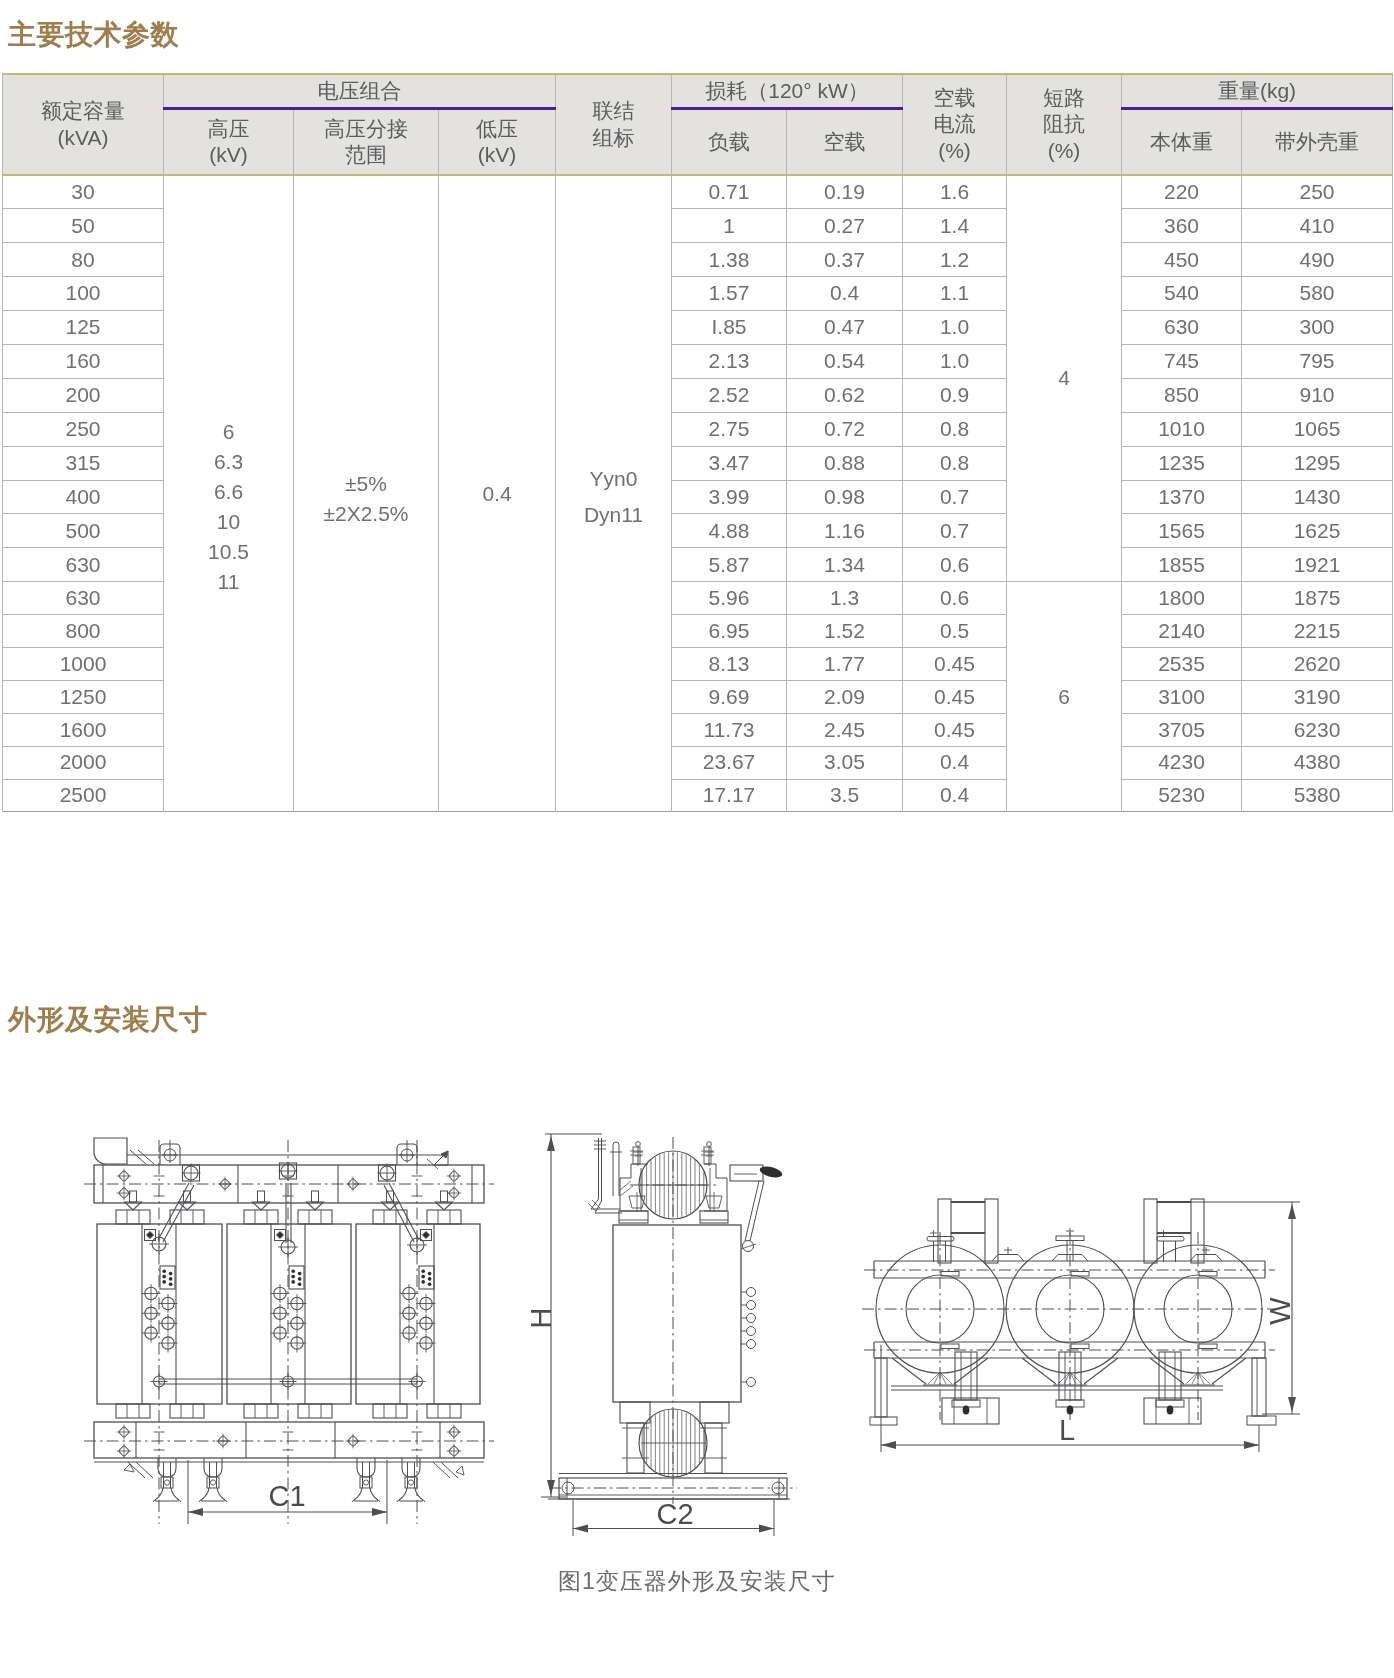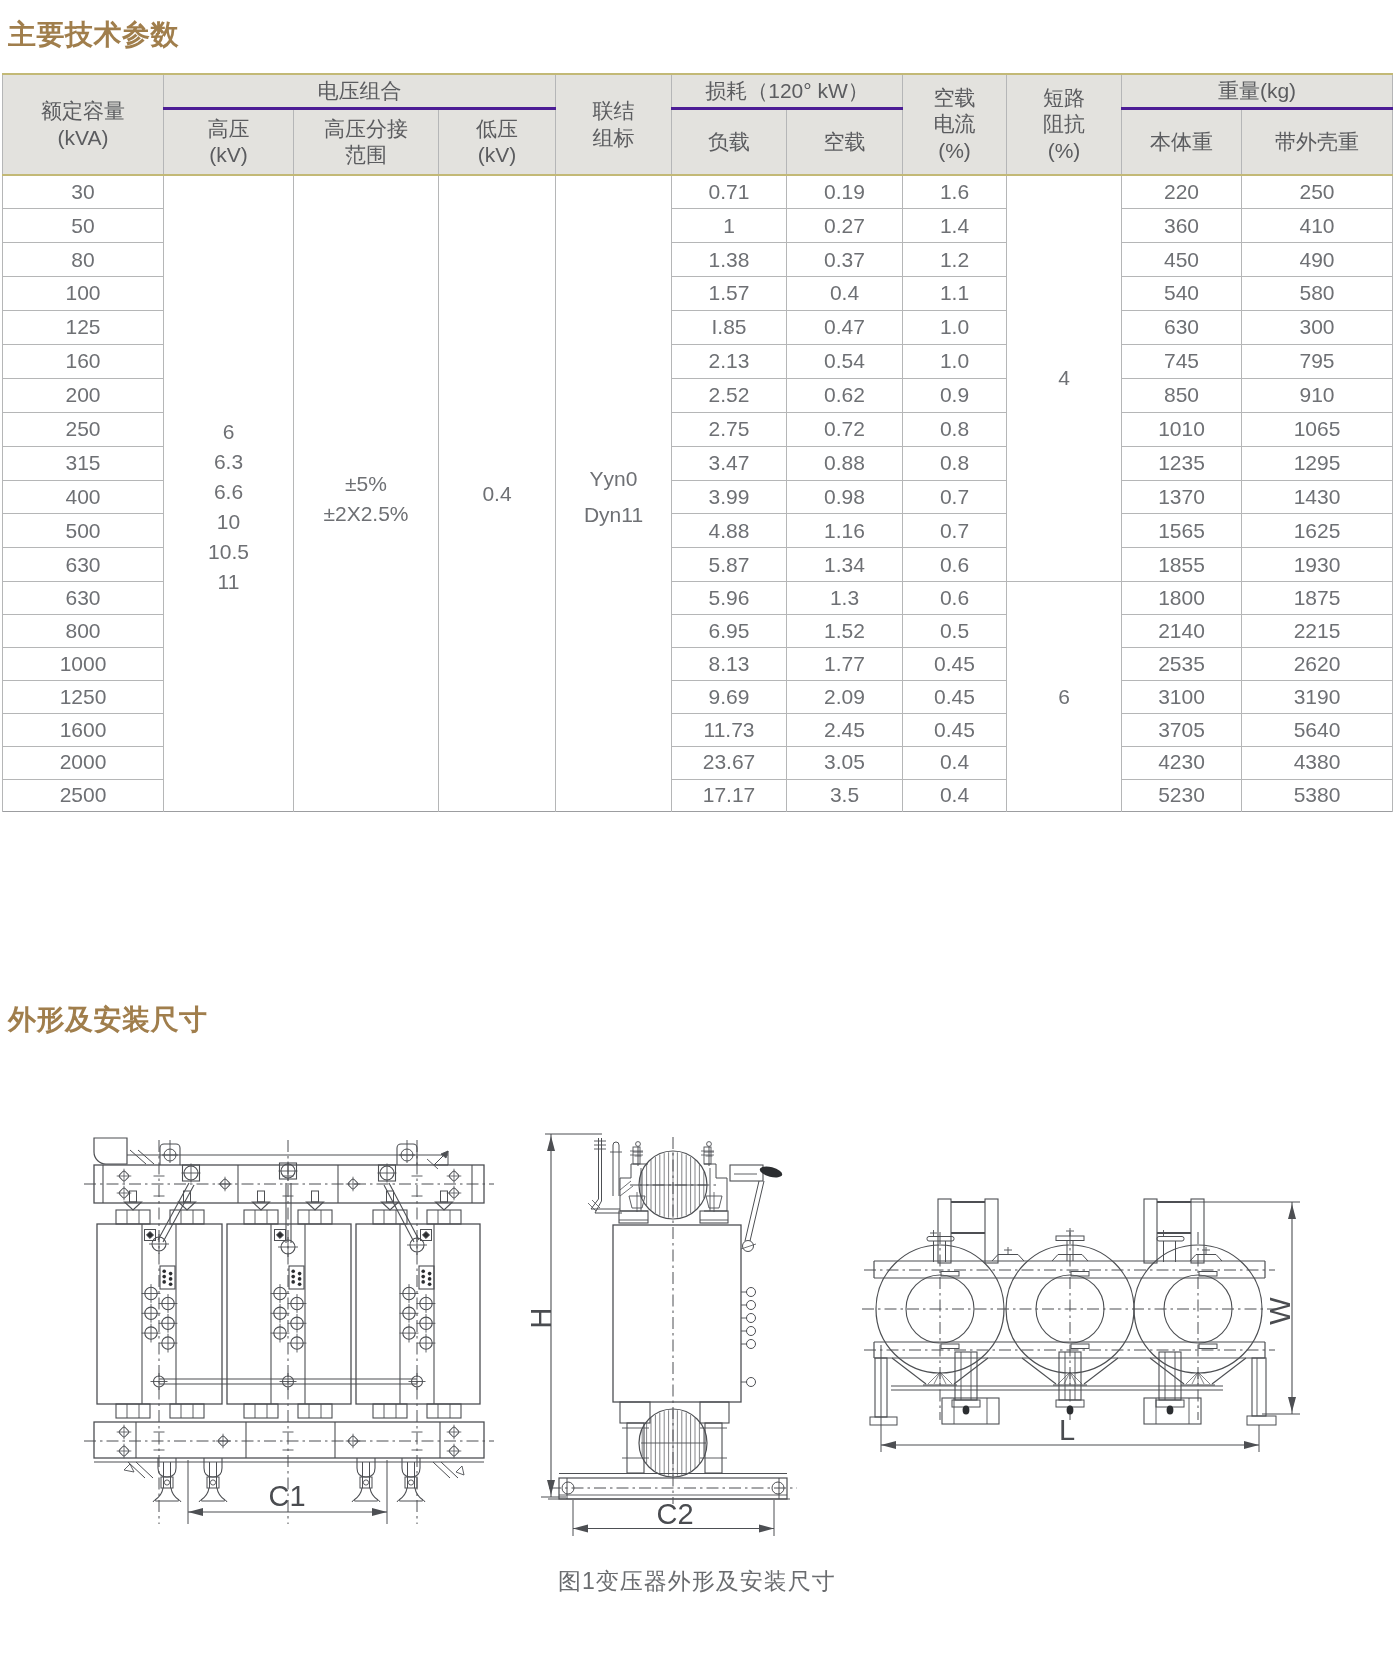--- a/index.html
+++ b/index.html
@@ -151,21 +151,21 @@
         <td class="d">0.7</td>
         <td class="d">1565</td>
         <td class="d">1625</td>
       </tr>
 <tr>
         <td class="d">630</td>
         <td class="d">5.87</td>
         <td class="d">1.34</td>
         <td class="d">0.6</td>
         <td class="d">1855</td>
-        <td class="d">1930</td>
+        <td class="d">1921</td>
       </tr>
 <tr class="b2">
         <td class="d">630</td>
         <td class="d">5.96</td>
         <td class="d">1.3</td>
         <td class="d">0.6</td>
         <td rowspan="7">6</td>
         <td class="d">1800</td>
         <td class="d">1875</td>
       </tr>
@@ -192,21 +192,21 @@
         <td class="d">0.45</td>
         <td class="d">3100</td>
         <td class="d">3190</td>
       </tr>
 <tr class="b2">
         <td class="d">1600</td>
         <td class="d">11.73</td>
         <td class="d">2.45</td>
         <td class="d">0.45</td>
         <td class="d">3705</td>
-        <td class="d">5640</td>
+        <td class="d">6230</td>
       </tr>
 <tr class="b2">
         <td class="d">2000</td>
         <td class="d">23.67</td>
         <td class="d">3.05</td>
         <td class="d">0.4</td>
         <td class="d">4230</td>
         <td class="d">4380</td>
       </tr>
 <tr class="last b2">

